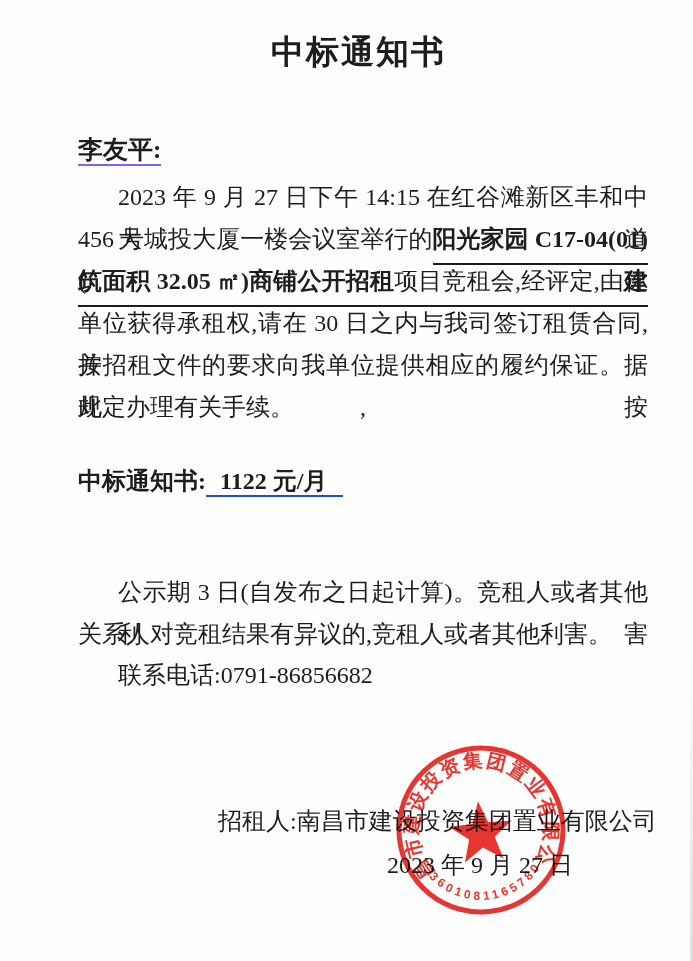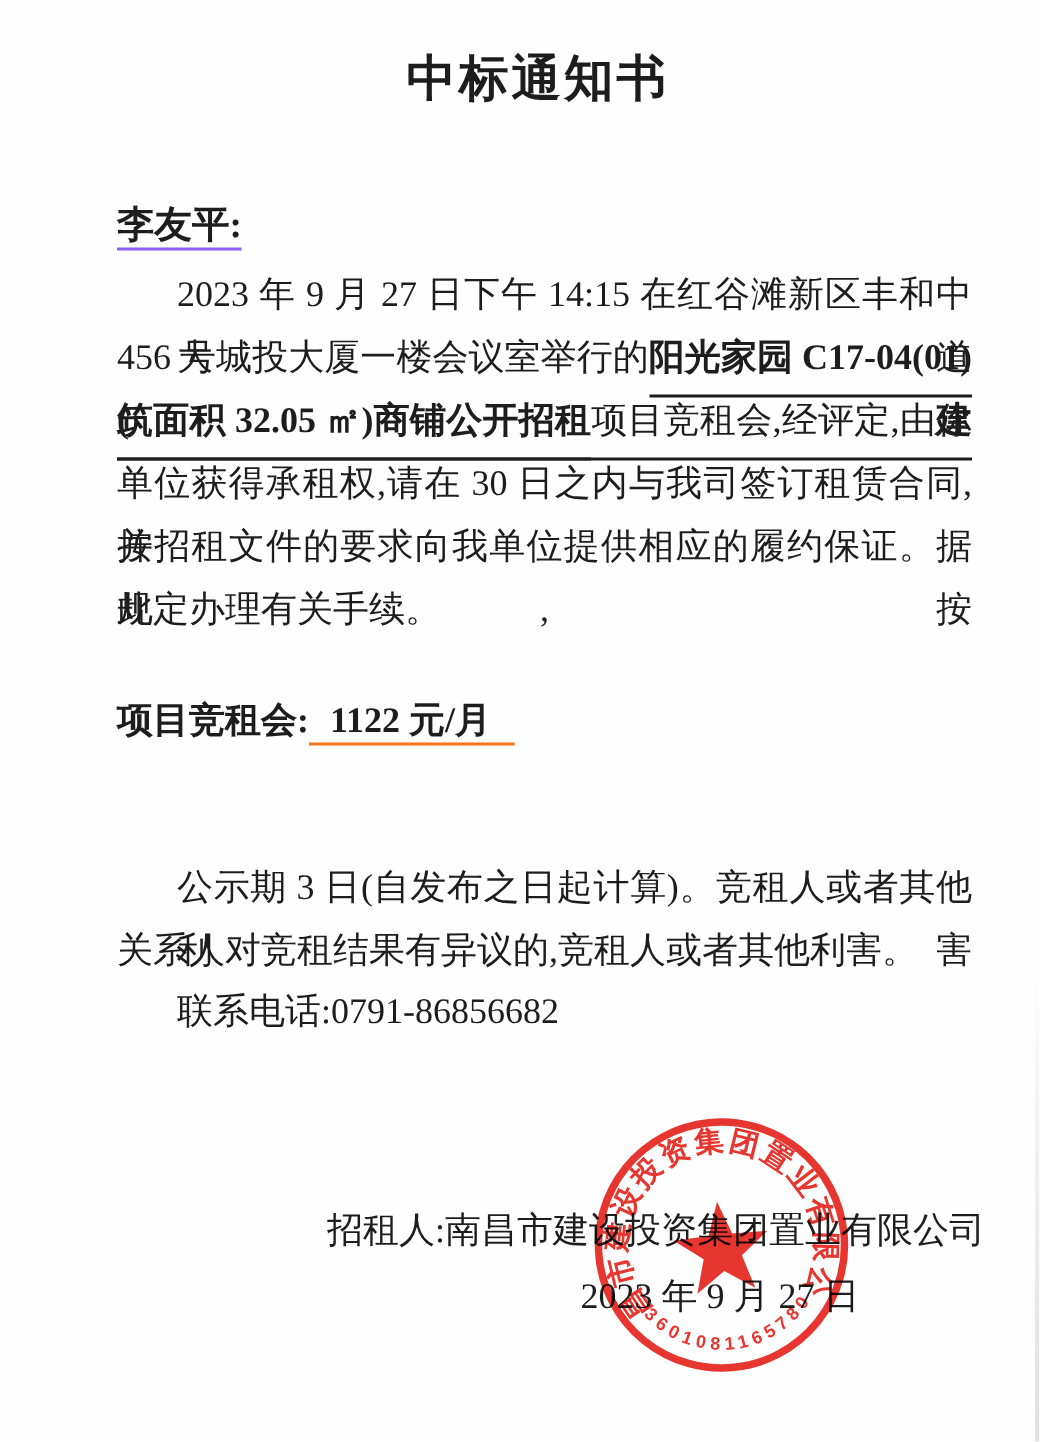--- a/index.html
+++ b/index.html
@@ -23,21 +23,21 @@
 
   .bodyblock{position:absolute;top:176px;left:78px;width:570px;font-size:24px;}
   .bline{height:42px;line-height:42px;white-space:nowrap;}
   .jl{text-align:justify;text-align-last:justify;white-space:normal;}
   .ind1{padding-left:40px;}
   .ind2{padding-left:40px;}
   .bu{font-weight:bold;border-bottom:2px solid #1d1d1d;padding-bottom:11px;}
   .b{font-weight:bold;}
 
   .result{position:absolute;top:460px;left:78px;font-size:24px;line-height:42px;}
-  .uval{border-bottom:2px solid #f97316;padding:0 16px 1px 14px;}
+  .uval{border-bottom:2px solid #1d4ed8;padding:0 16px 1px 14px;}
 
   .noticeblock{position:absolute;top:572px;left:78px;width:570px;font-size:24px;}
   .noticeblock .bline{height:41.5px;line-height:41.5px;}
 
   .lessor{position:absolute;top:800px;left:218px;font-size:24px;line-height:42px;white-space:nowrap;}
   .datel{position:absolute;top:844px;left:387px;font-size:24px;line-height:42px;white-space:nowrap;}
 
   .seal{
     position:absolute;left:361px;top:710px;width:240px;height:240px;
     transform:rotate(-6deg);
@@ -77,21 +77,21 @@
     </div>
     <div class="bline jl">
       <span>按招租文件的要求向我单位提供相应的履约保证。据此,按</span>
     </div>
     <div class="bline">
       <span>规定办理有关手续。</span>
     </div>
   </div>
 
   <div class="result">
-    <span class="b">项目竞租会:</span><span class="uval b">1122 元/月</span>
+    <span class="b">中标通知书:</span><span class="uval b">1122 元/月</span>
   </div>
 
   <div class="noticeblock">
     <div class="bline jl ind2">
       <span>公示期 3 日(自发布之日起计算)。竞租人或者其他利害</span>
     </div>
     <div class="bline">
       <span>关系人对竞租结果有异议的,竞租人或者其他利害。</span>
     </div>
     <div class="bline ind2">

